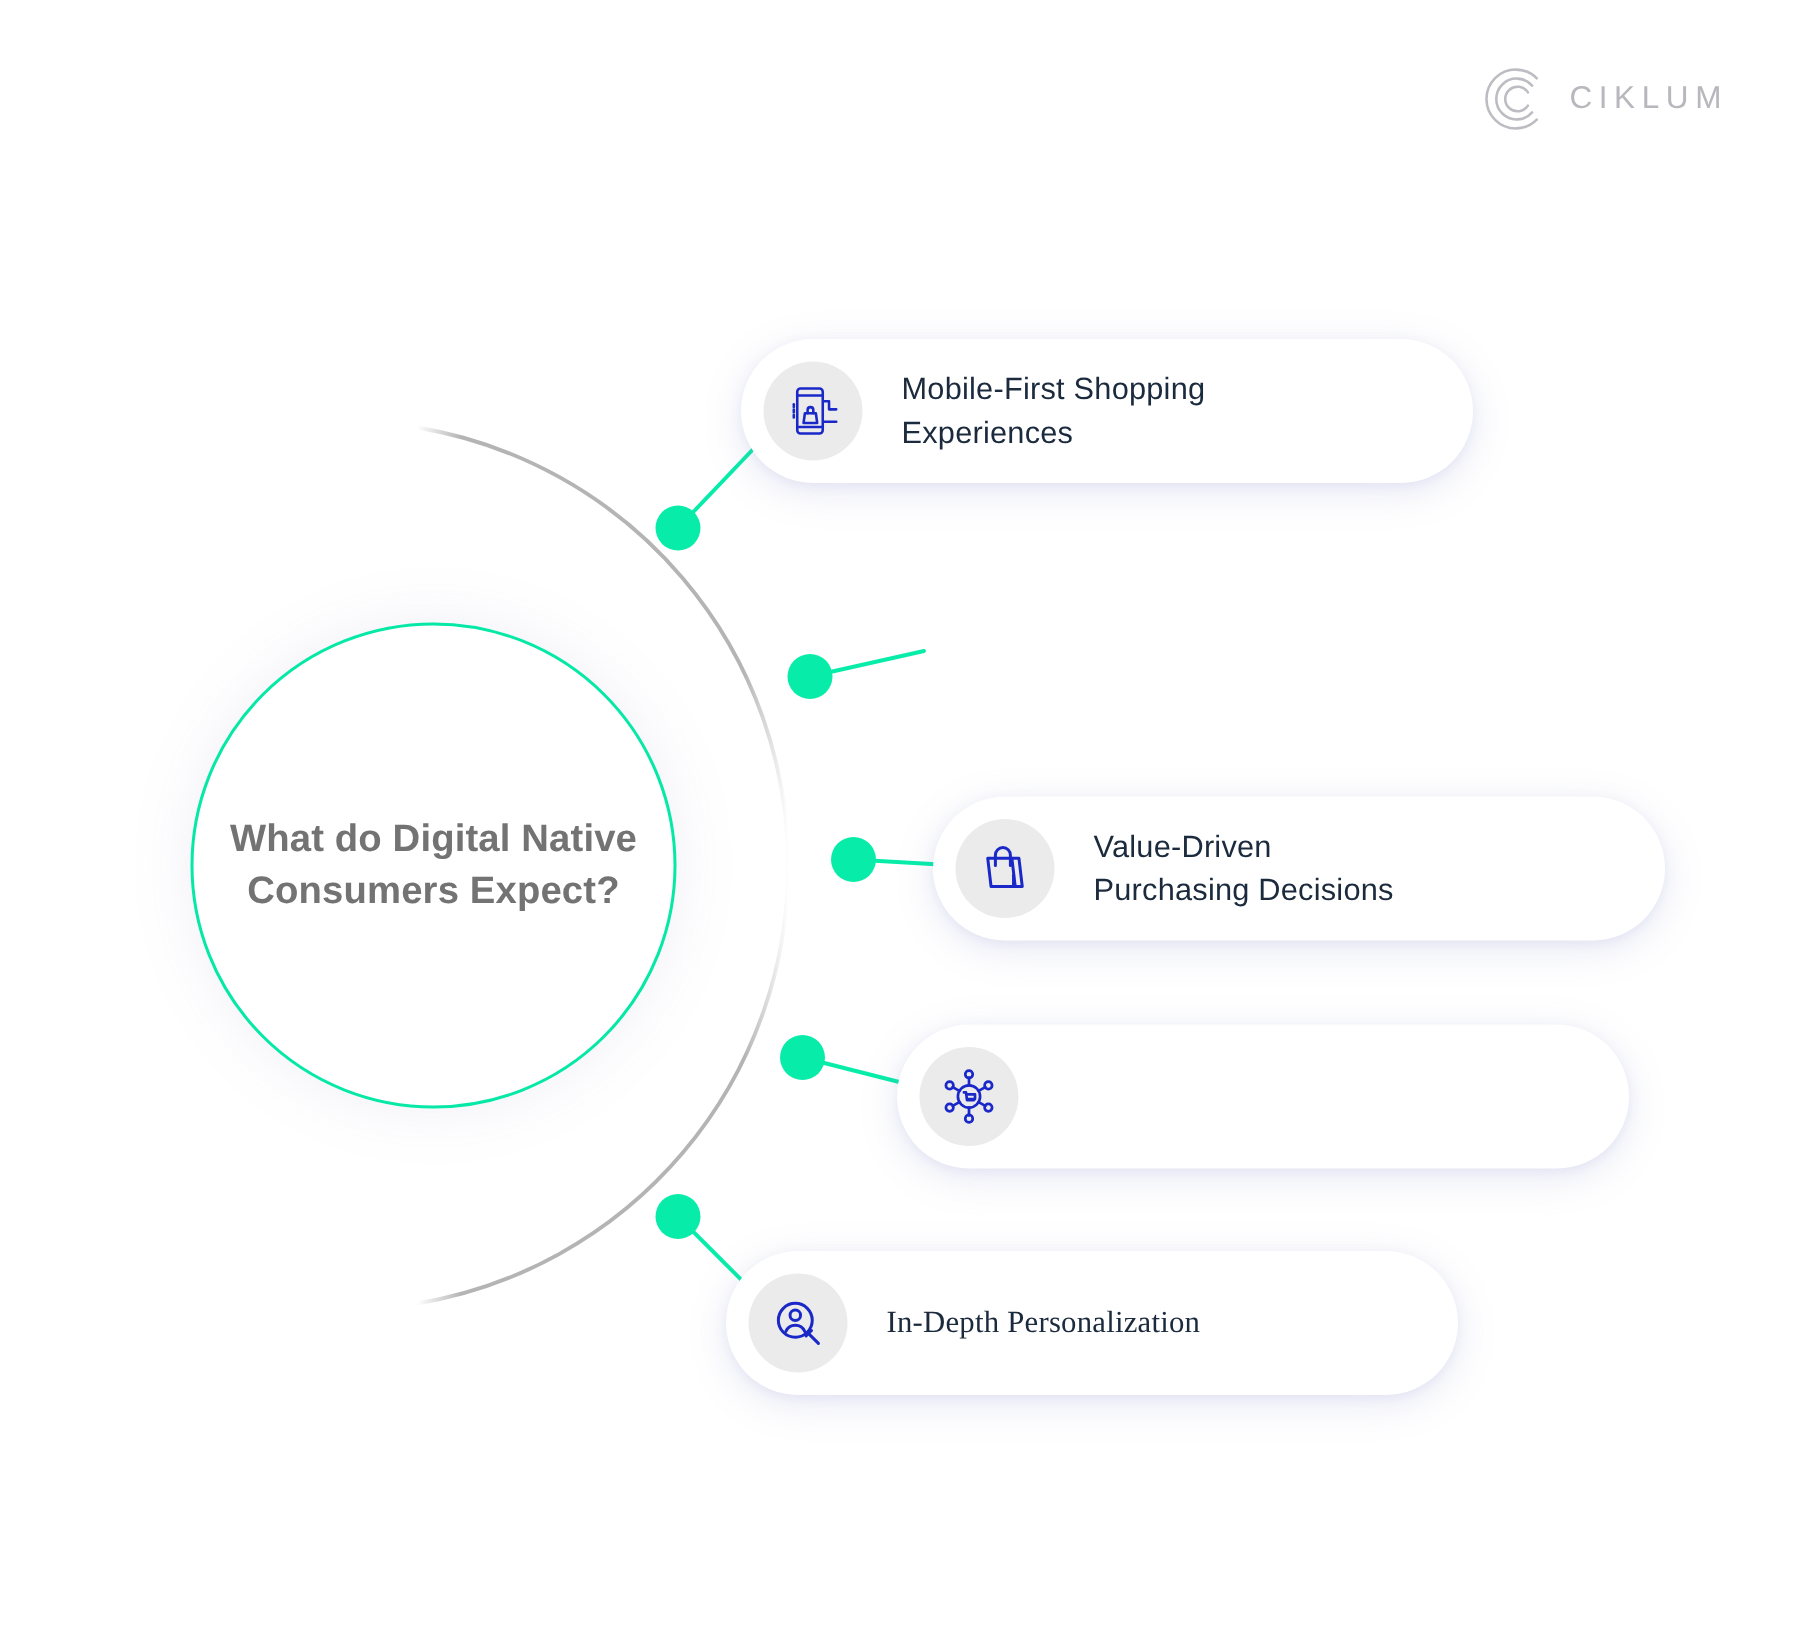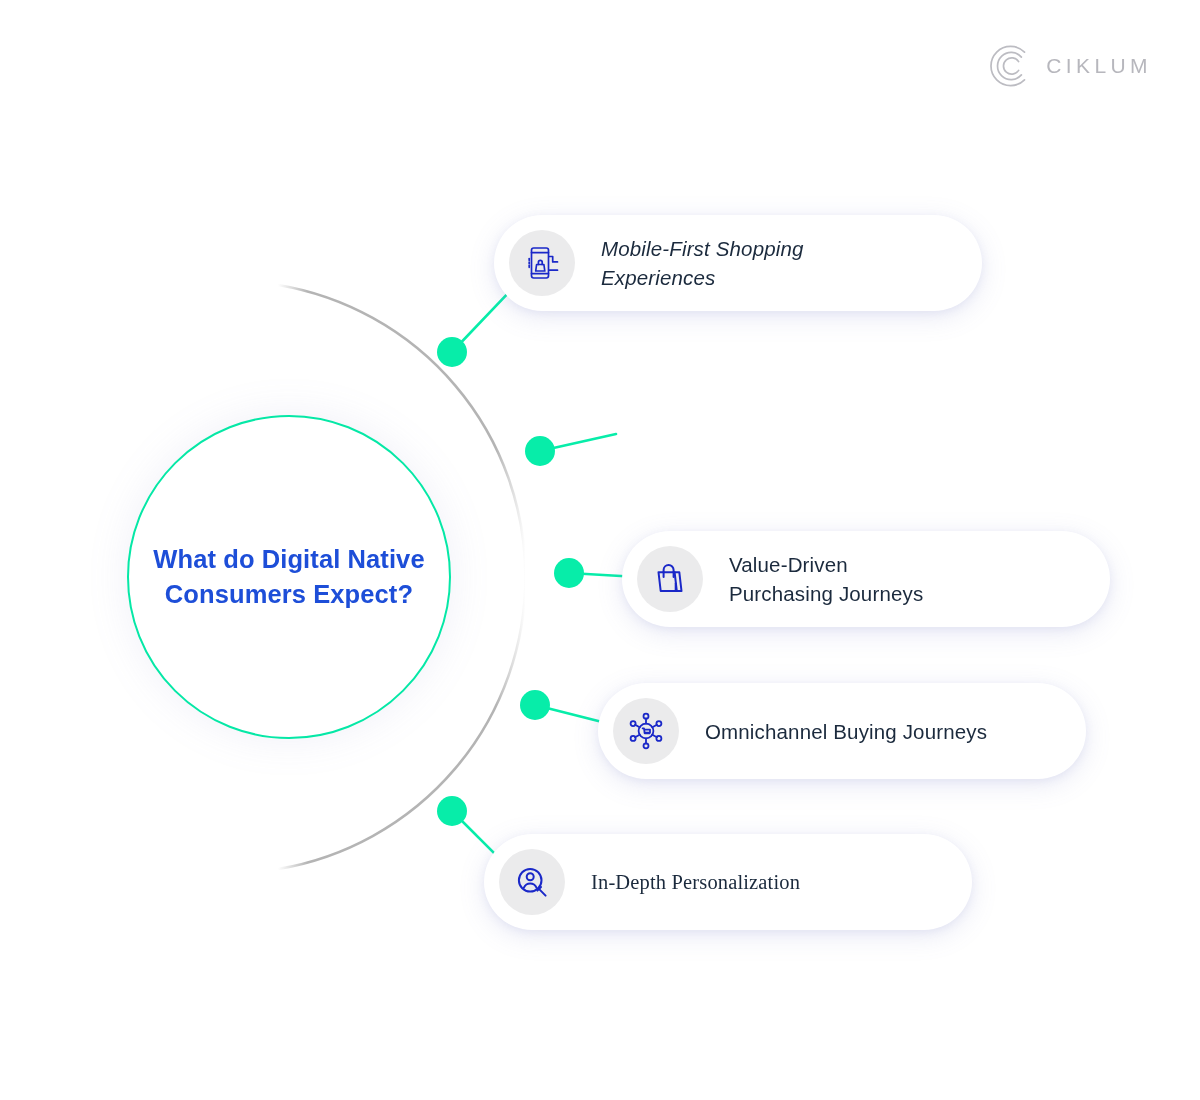--- a/index.html
+++ b/index.html
@@ -23,21 +23,21 @@
   .wires{position:absolute;left:0;top:0;width:1200px;height:1100px;pointer-events:none;}
 
   
   .hub{
     position:absolute;left:127px;top:415px;width:320px;height:320px;
     border-radius:50%;border:2.6px solid #05e8a6;background:#ffffff;
     display:flex;align-items:center;justify-content:center;
     box-shadow:0 0 42px rgba(137,142,199,.13);
   }
   .hub-text{
-    text-align:center;color:#1d4ed8;font-weight:700;font-size:25.5px;
+    text-align:center;color:#737373;font-weight:700;font-size:25.5px;
     line-height:35px;letter-spacing:.1px;padding:0 18px;
   }
 
   
   .dot{
     position:absolute;width:30px;height:30px;border-radius:50%;
     background:#07eda9;transform:translate(-50%,-50%);
   }
 
   
@@ -96,21 +96,21 @@
 Consumers
 Expect?</div>
   </div>
 
   <div class="dot" style="left:452px;top:352px;"></div>
   <div class="dot" style="left:540px;top:451px;"></div>
   <div class="dot" style="left:569px;top:573px;"></div>
   <div class="dot" style="left:535px;top:705px;"></div>
   <div class="dot" style="left:452px;top:811px;"></div>
 
-  <div class="card" style="left:494px;top:215px;width:488px;font-style:italic;">
+  <div class="card" style="left:494px;top:226px;width:488px;">
     <div class="card-icon">
       <svg width="40" height="40" viewBox="0 0 40 40" fill="none" stroke="#1a28c8" stroke-width="1.7" stroke-linejoin="round" stroke-linecap="round">
         <rect x="9.5" y="5" width="17" height="30" rx="2.2"></rect>
         <line x1="9.5" y1="9.6" x2="26.5" y2="9.6"></line>
         <line x1="9.5" y1="30.6" x2="26.5" y2="30.6"></line>
         <path d="M14.6 21.5h7.3l.9 6.5h-9.1z"></path>
         <path d="M16.4 21.5v-2.2a1.9 1.9 0 0 1 3.8 0v2.2"></path>
         <line x1="7.2" y1="15.5" x2="7.2" y2="17.3"></line>
         <line x1="7.2" y1="19" x2="7.2" y2="20.8"></line>
         <line x1="7.2" y1="22.5" x2="7.2" y2="24.3"></line>
@@ -128,21 +128,21 @@
       <svg width="40" height="40" viewBox="0 0 40 40" fill="none" stroke="#1a28c8" stroke-width="2" stroke-linejoin="round" stroke-linecap="round">
         <path d="M8.5 13.2h20.8L31.5 32H10.7z"></path>
         <path d="M13.6 13.2V11a5 5 0 0 1 10 0v2.2"></path>
         <line x1="13.6" y1="13.2" x2="13.6" y2="18"></line>
         <line x1="23.6" y1="13.2" x2="23.6" y2="18"></line>
         <path d="M24.6 13.2 26.8 32"></path>
         <line x1="25.7" y1="24.5" x2="25.7" y2="32"></line>
       </svg>
     </div>
     <div class="card-label">Value-Driven
-Purchasing Journeys</div>
+Purchasing Decisions</div>
   </div>
 
   <div class="card" style="left:598px;top:683px;width:488px;">
     <div class="card-icon">
       <svg width="42" height="42" viewBox="0 0 42 42" fill="none" stroke="#1a28c8" stroke-width="1.8" stroke-linejoin="round" stroke-linecap="round">
         <circle cx="21" cy="21" r="7.4"></circle>
         <line x1="21" y1="13.6" x2="21" y2="8.4"></line>
         <line x1="21" y1="28.4" x2="21" y2="33.6"></line>
         <line x1="14.6" y1="17.3" x2="10.1" y2="14.7"></line>
         <line x1="27.4" y1="17.3" x2="31.9" y2="14.7"></line>
@@ -151,21 +151,20 @@
         <circle cx="21" cy="6.2" r="2.5"></circle>
         <circle cx="21" cy="35.8" r="2.5"></circle>
         <circle cx="8.1" cy="13.6" r="2.5"></circle>
         <circle cx="33.9" cy="13.6" r="2.5"></circle>
         <circle cx="8.1" cy="28.4" r="2.5"></circle>
         <circle cx="33.9" cy="28.4" r="2.5"></circle>
         <path d="M17.6 18.3h1.4l.7 5.1h4.6"></path>
         <path d="M19.9 19.6h5.1v3.1h-5.3"></path>
       </svg>
     </div>
-    <div class="card-label">Omnichannel Buying Journeys</div>
   </div>
 
   <div class="card" style="left:484px;top:834px;width:488px;font-family:Liberation Serif, serif;">
     <div class="card-icon">
       <svg width="40" height="40" viewBox="0 0 40 40" fill="none" stroke="#1a28c8" stroke-width="2" stroke-linejoin="round" stroke-linecap="round">
         <circle cx="18.2" cy="18.2" r="11.3"></circle>
         <circle cx="18.2" cy="14.8" r="3.5"></circle>
         <path d="M11.9 25.6a6.9 6.9 0 0 1 12.6 0"></path>
         <line x1="26.4" y1="26.4" x2="33.6" y2="33.6"></line>
         <path d="M25.4 28.6 29 25"></path>

